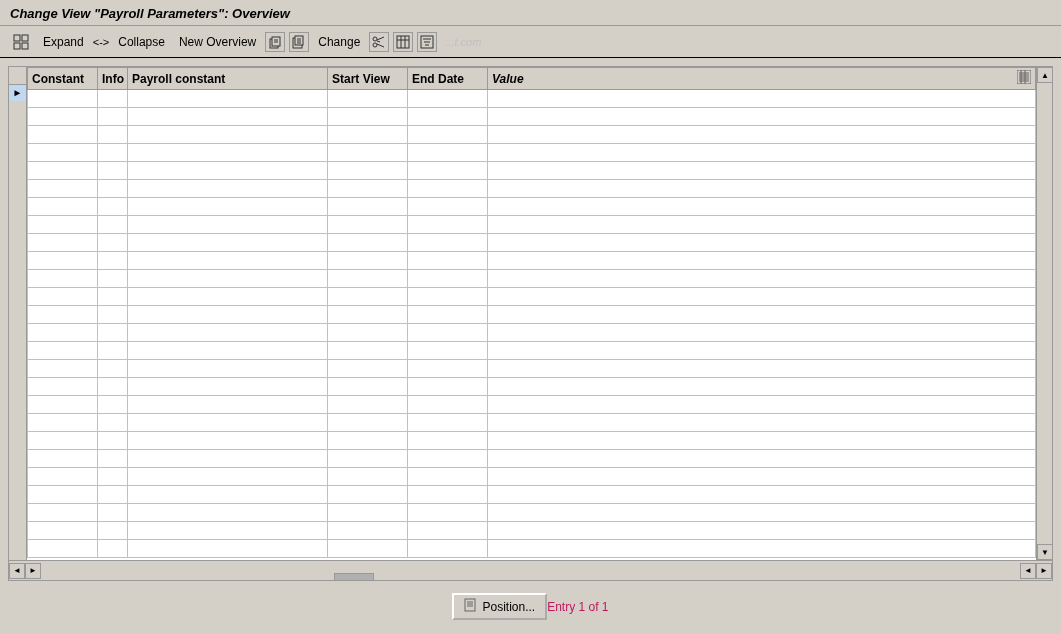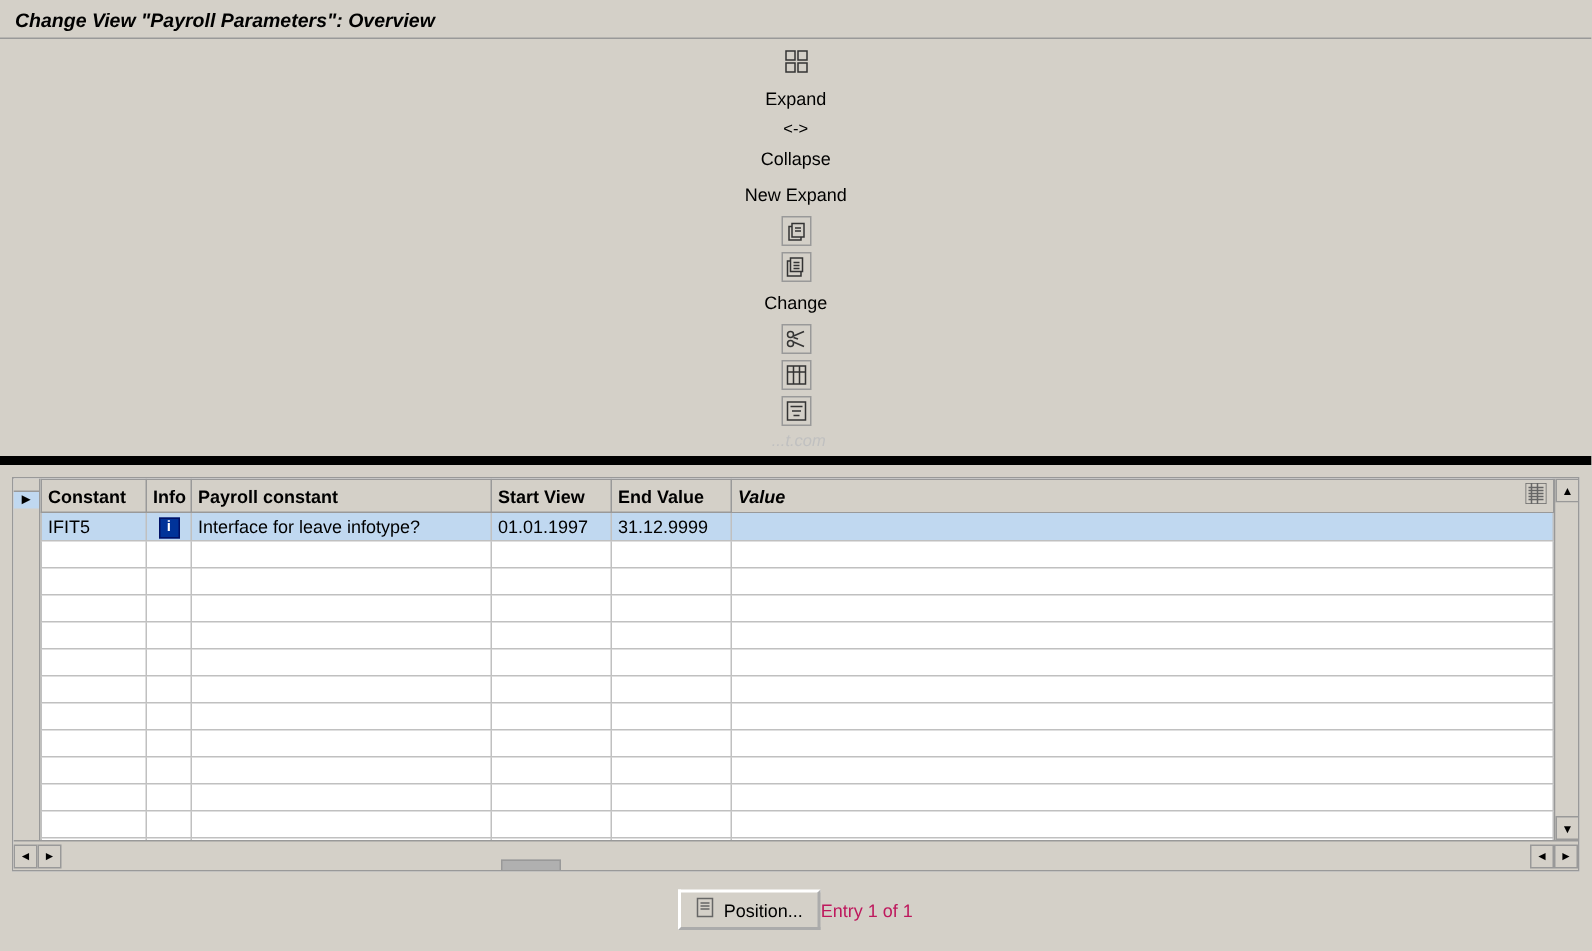--- a/index.html
+++ b/index.html
@@ -29,23 +29,22 @@
       color: #000;
       border-bottom: 1px solid #999;
     }
 
     .toolbar {
       background: #d4d0c8;
       padding: 4px 8px;
       display: flex;
       align-items: center;
       gap: 4px;
-      border-bottom: 6px solid #000000;
+      border-bottom: 1px solid #000000;
       min-height: 32px;
-      flex-direction: column;
     }
 
     .toolbar-btn {
       display: flex;
       align-items: center;
       gap: 3px;
       padding: 2px 4px;
       background: #d4d0c8;
       border: 1px solid transparent;
       cursor: pointer;
@@ -314,21 +313,21 @@
       <span>Expand</span>
     </button>
 
     <span style="font-size:11px; color:#000;">&lt;-&gt;</span>
 
     <button class="toolbar-btn">
       <span>Collapse</span>
     </button>
 
     <button class="toolbar-btn">
-      <span>New Expand</span>
+      <span>New Overview</span>
     </button>
 
     <button class="sap-icon" title="Copy">
       <svg width="14" height="14" viewBox="0 0 14 14">
         <rect x="2" y="4" width="8" height="9" fill="none" stroke="#333" stroke-width="1"></rect>
         <rect x="4" y="2" width="8" height="9" fill="#d4d0c8" stroke="#333" stroke-width="1"></rect>
         <line x1="6" y1="5" x2="10" y2="5" stroke="#333" stroke-width="1"></line>
         <line x1="6" y1="7" x2="10" y2="7" stroke="#333" stroke-width="1"></line>
       </svg>
     </button>
@@ -426,21 +425,21 @@
               <col style="width:80px">
               <col style="width:80px">
               <col style="width:auto">
             </colgroup>
             <thead>
               <tr>
                 <th>Constant</th>
                 <th>Info</th>
                 <th>Payroll constant</th>
                 <th>Start View</th>
-                <th>End Value</th>
+                <th>End Date</th>
                 <th style="position:relative;">
                   <div class="col-value-header">
                     <span>Value</span>
                     <span style="cursor:pointer;">
                       <svg width="14" height="14" viewBox="0 0 14 14">
                         <rect x="0" y="0" width="14" height="14" fill="#d4d0c8" stroke="#666" stroke-width="1"></rect>
                         <line x1="2" y1="3" x2="12" y2="3" stroke="#666" stroke-width="1"></line>
                         <line x1="2" y1="5" x2="12" y2="5" stroke="#666" stroke-width="1"></line>
                         <line x1="2" y1="7" x2="12" y2="7" stroke="#666" stroke-width="1"></line>
                         <line x1="2" y1="9" x2="12" y2="9" stroke="#666" stroke-width="1"></line>
@@ -448,30 +447,20 @@
                         <line x1="4" y1="0" x2="4" y2="14" stroke="#666" stroke-width="1"></line>
                         <line x1="8" y1="0" x2="8" y2="14" stroke="#666" stroke-width="1"></line>
                       </svg>
                     </span>
                   </div>
                 </th>
               </tr>
             </thead>
             <tbody>
 
-              <tr class="row-selected">
-                <td>IFIT5</td>
-                <td class="info-icon-cell">
-                  <span class="info-icon">i</span>
-                </td>
-                <td>Interface for leave infotype?</td>
-                <td>01.01.1997</td>
-                <td>31.12.9999</td>
-                <td></td>
-              </tr>
 
               <tr class="row-normal">
                   <td></td>
                   <td></td>
                   <td></td>
                   <td></td>
                   <td></td>
                   <td></td>
                 </tr>
               <tr class="row-normal">

